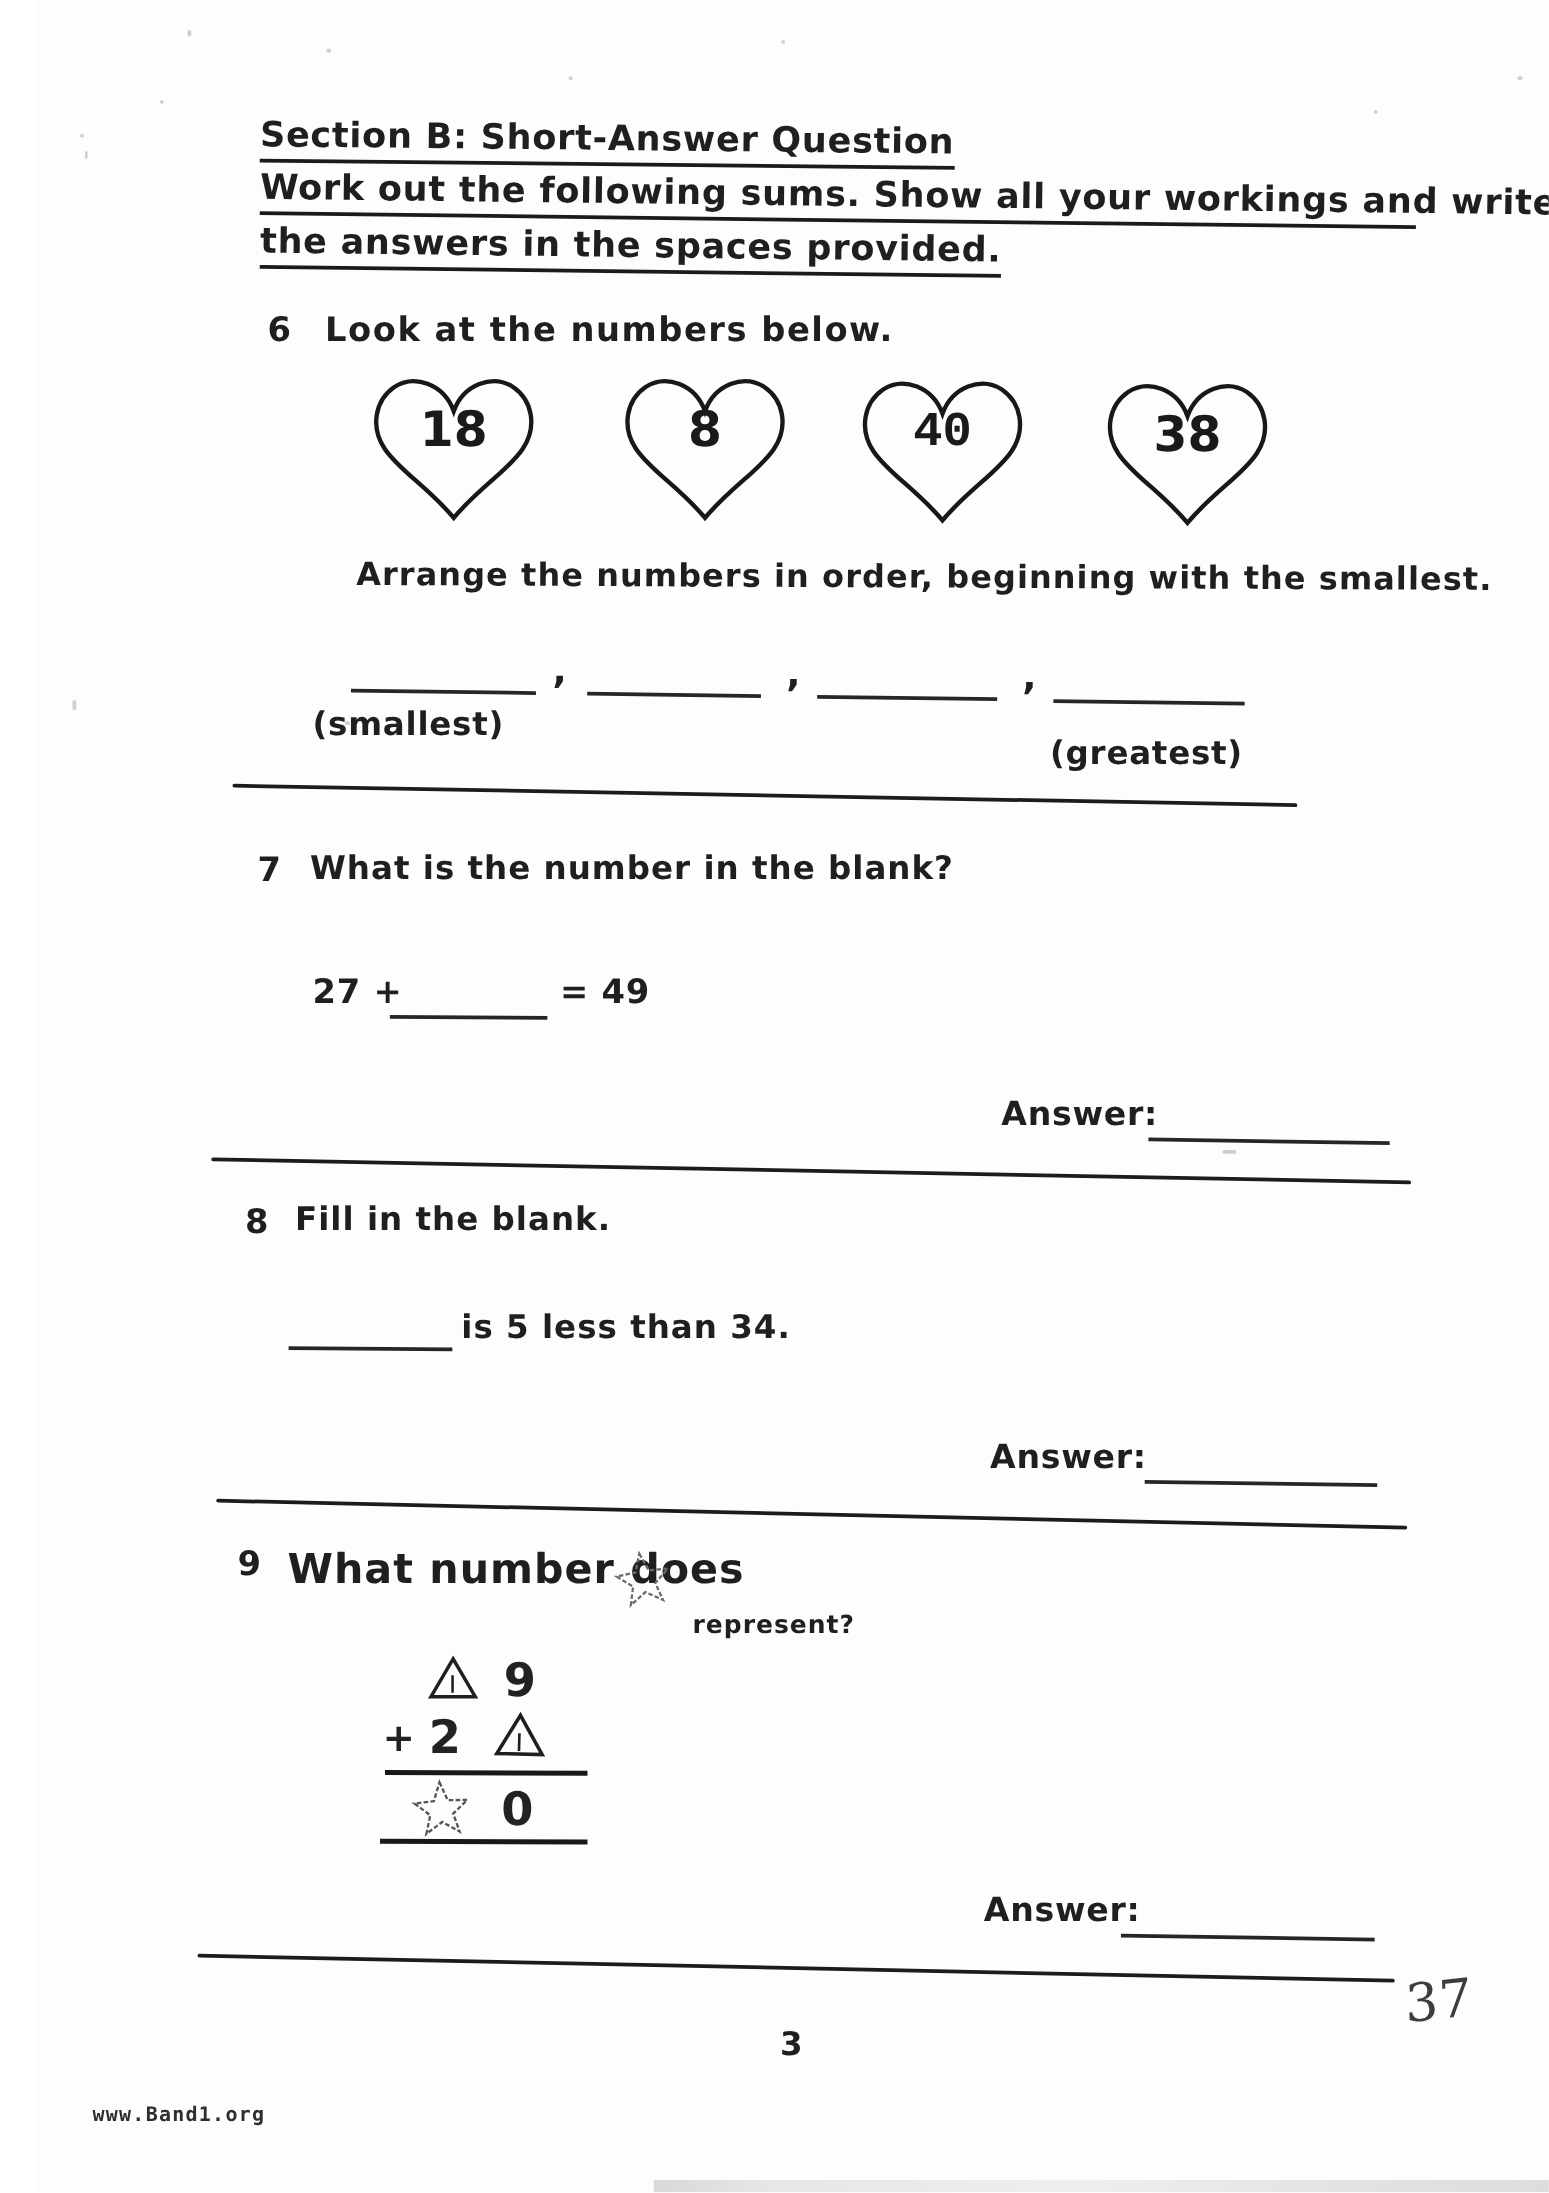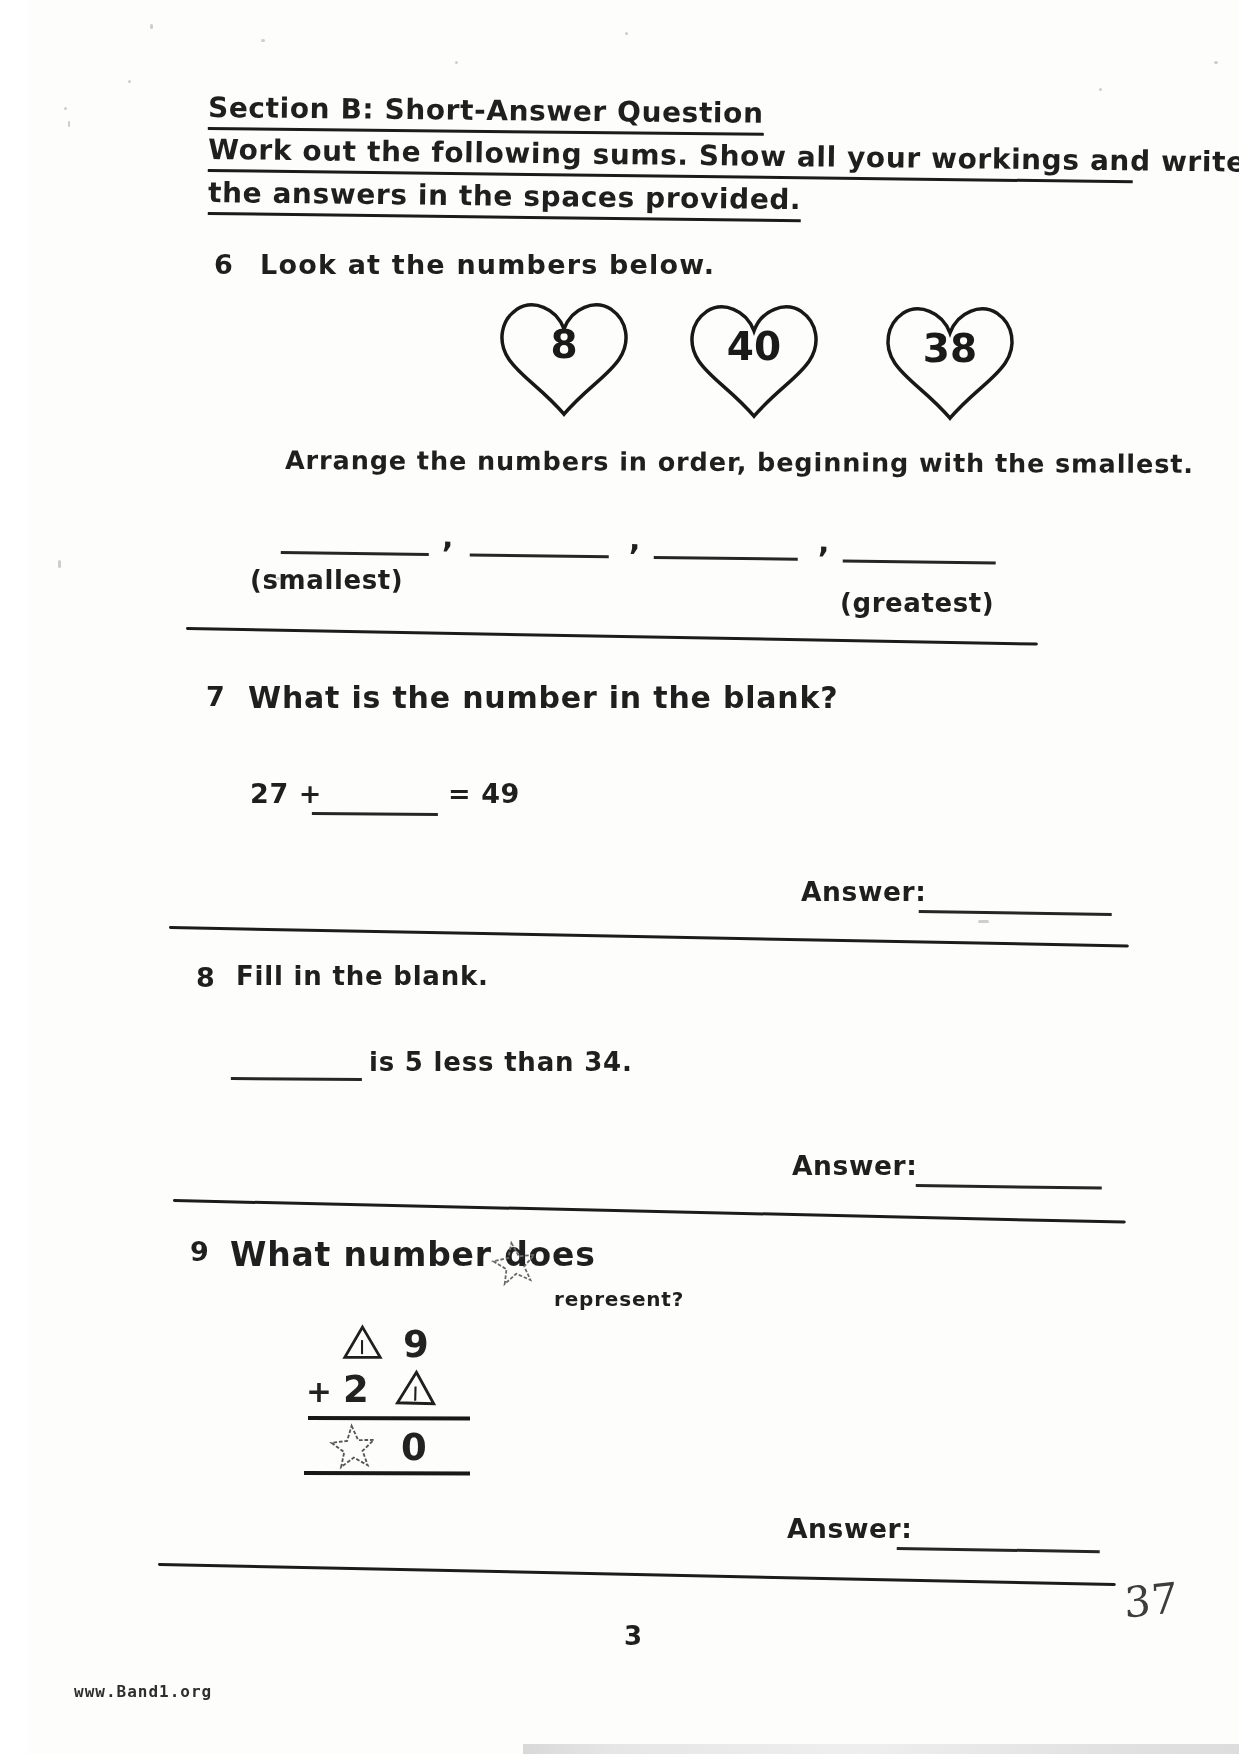--- a/index.html
+++ b/index.html
@@ -86,27 +86,33 @@
 
   <div class="txt ul" style="left:180px;top:92px;font-size:28px;transform:rotate(0.6deg);">Section B: Short-Answer Question</div>
 
   <div class="txt ul" style="left:180px;top:134px;font-size:28px;width:925px;text-align:justify;text-align-last:justify;transform:rotate(0.7deg);">Work out the following sums. Show all your workings and write</div>
 
   <div class="txt ul" style="left:180px;top:177px;font-size:28px;transform:rotate(0.7deg);">the answers in the spaces provided.</div>
 
   <div class="txt" style="left:186px;top:249px;font-size:27px;">6</div>
   <div class="txt" style="left:232px;top:249px;font-size:27px;letter-spacing:1.2px;">Look at the numbers below.</div>
 
+  <div class="heart" style="left:265px;top:296px;width:140px;height:126px;">
+    <svg width="140" height="126" viewBox="0 0 142 130">
+      <path d="M71 34 C63 12 39 3 22 14 C6 25 2 47 14 65 C26 83 49 96 71 122 C93 96 116 83 128 65 C140 47 136 25 120 14 C103 3 79 12 71 34 Z" fill="none" stroke="#181818" stroke-width="3.6"></path>
+    </svg>
+    <div class="hv">18</div>
+  </div>
   <div class="heart" style="left:466px;top:296px;width:140px;height:126px;">
     <svg width="140" height="126" viewBox="0 0 142 130">
       <path d="M71 34 C63 12 39 3 22 14 C6 25 2 47 14 65 C26 83 49 96 71 122 C93 96 116 83 128 65 C140 47 136 25 120 14 C103 3 79 12 71 34 Z" fill="none" stroke="#181818" stroke-width="3.6"></path>
     </svg>
     <div class="hv">8</div>
   </div>
-  <div class="heart" style="left:656px;top:298px;width:140px;height:126px;">
+  <div class="heart" style="left:656px;top:298px;width:140px;height:126px;font-family:Liberation Mono, monospace;">
     <svg width="140" height="126" viewBox="0 0 142 130">
       <path d="M71 34 C63 12 39 3 22 14 C6 25 2 47 14 65 C26 83 49 96 71 122 C93 96 116 83 128 65 C140 47 136 25 120 14 C103 3 79 12 71 34 Z" fill="none" stroke="#181818" stroke-width="3.6"></path>
     </svg>
     <div class="hv">40</div>
   </div>
   <div class="heart" style="left:852px;top:300px;width:140px;height:126px;">
     <svg width="140" height="126" viewBox="0 0 142 130">
       <path d="M71 34 C63 12 39 3 22 14 C6 25 2 47 14 65 C26 83 49 96 71 122 C93 96 116 83 128 65 C140 47 136 25 120 14 C103 3 79 12 71 34 Z" fill="none" stroke="#181818" stroke-width="3.6"></path>
     </svg>
     <div class="hv">38</div>
@@ -123,21 +129,21 @@
     <span class="txt" style="left:537px;top:16px;font-size:30px;">,</span>
     <span class="blank" style="left:562px;top:18px;width:153px;height:32px;transform:rotate(0.3deg);"></span>
   </div>
 
   <div class="txt" style="left:222px;top:566px;font-size:26px;">(smallest)</div>
   <div class="txt" style="left:812px;top:589px;font-size:26px;">(greatest)</div>
 
   <div class="divider" style="left:158px;top:627px;width:852px;transform:rotate(1.05deg);"></div>
 
   <div class="txt" style="left:178px;top:681px;font-size:27px;">7</div>
-  <div class="txt" style="left:220px;top:681px;font-size:30px;letter-spacing:0.8px;">What is the number in the blank?</div>
+  <div class="txt" style="left:220px;top:681px;font-size:26px;letter-spacing:0.8px;">What is the number in the blank?</div>
 
   <div class="txt" style="left:222px;top:778px;font-size:27px;">27 +</div>
   <span class="blank" style="left:284px;top:779px;width:126px;height:33px;transform:rotate(0.4deg);"></span>
   <div class="txt" style="left:420px;top:778px;font-size:27px;">= 49</div>
 
   <div class="txt" style="left:773px;top:877px;font-size:26.5px;">Answer:</div>
   <span class="blank" style="left:891px;top:876px;width:193px;height:34px;transform:rotate(0.9deg);"></span>
 
   <div class="divider" style="left:141px;top:926px;width:960px;transform:rotate(1.1deg);"></div>
 

